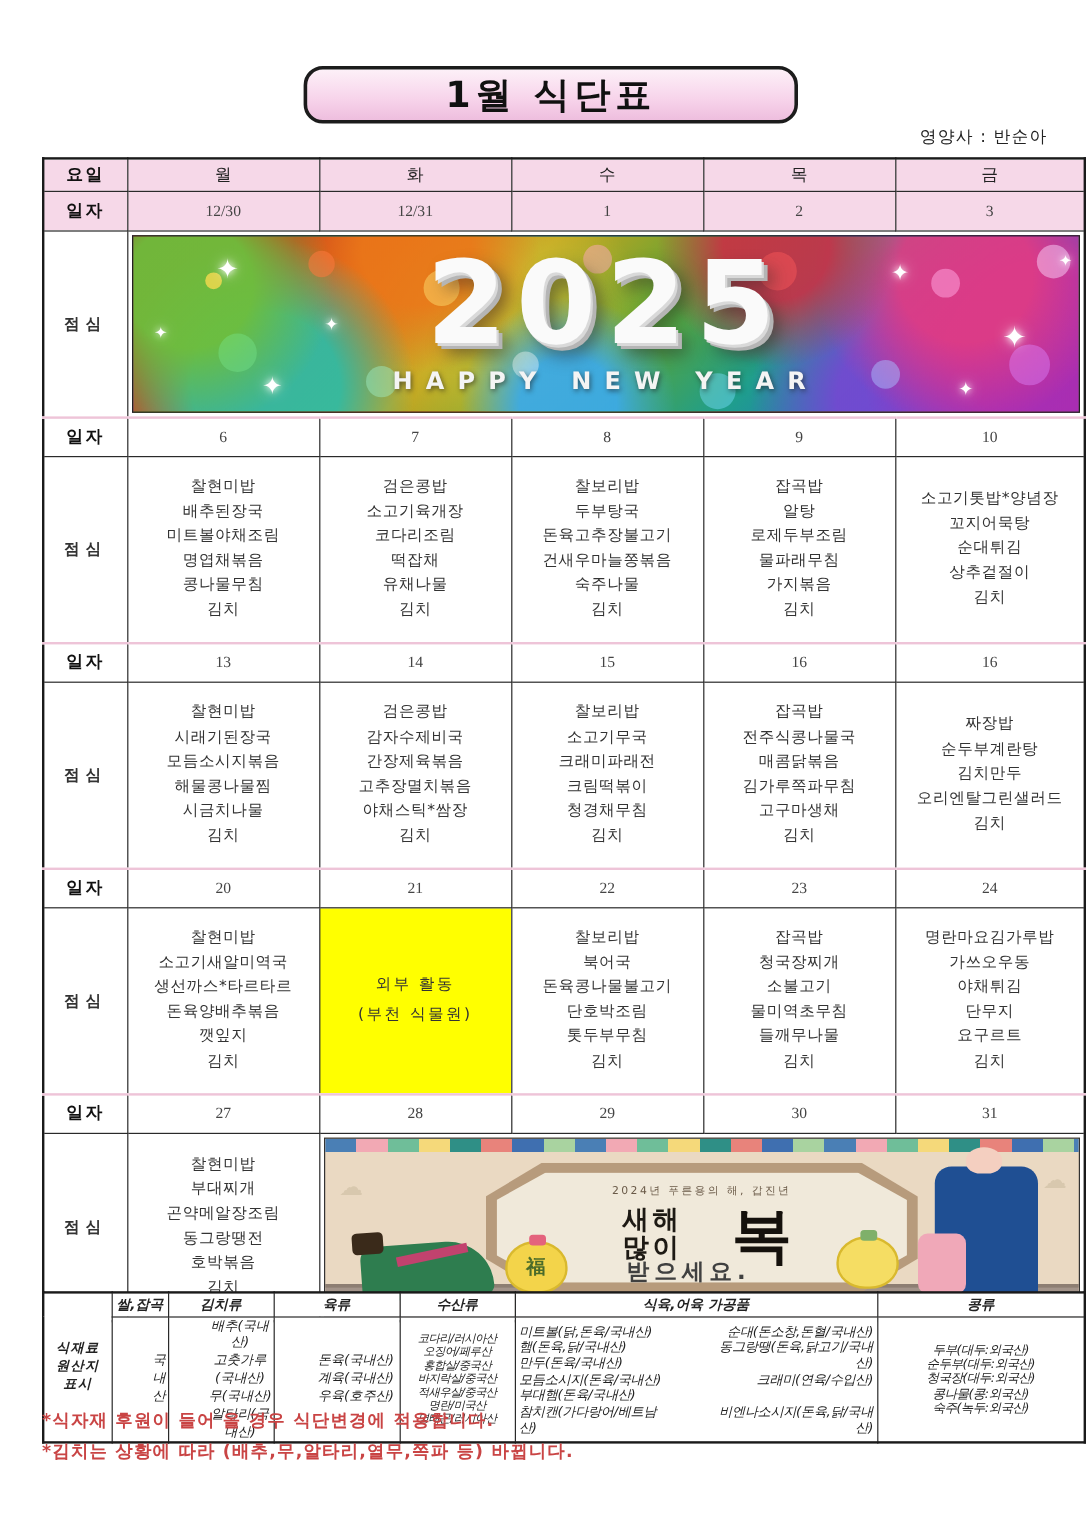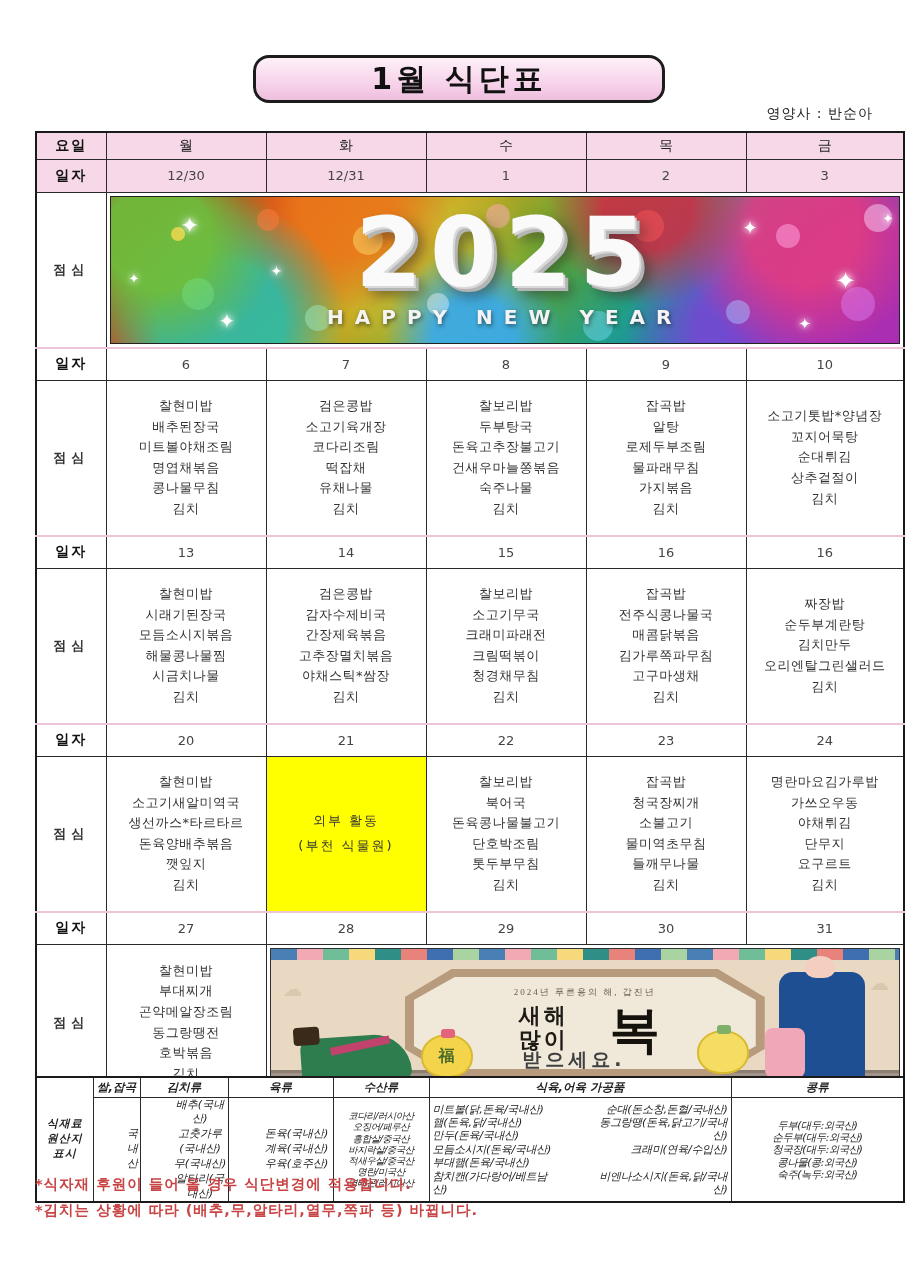--- a/index.html
+++ b/index.html
@@ -28,21 +28,21 @@
     position:absolute; left:35px; top:131px; width:868px;
     border-collapse:collapse; table-layout:fixed;
     border:2px solid #1a1a1a;
   }
   table.cal td {
     border:1px solid #2a2a2a; text-align:center; vertical-align:middle;
     font-size:13px; color:#333; overflow:hidden;
   }
   tr.pink td { background:#f6d8e8; }
   tr.hdr td { height:27px; font-size:14px; color:#222; }
-  tr.daterow td { height:33px; font-size:13px; color:#444; }
+  tr.daterow td { height:33px; font-size:13px; color:#444;font-family:Liberation Serif, serif; }
   tr.daterow td.lab, tr.hdr td.lab { font-weight:bold; font-size:14px; color:#111; letter-spacing:2px; }
   tr.daterow.sep td { border-top:2px solid #eec4d8; }
   td.lunchlab { font-weight:600; font-size:15px; letter-spacing:5px; color:#111; background:#fff; }
   td.menu {
     height:155px; background:#fff; font-size:12.5px; line-height:1.58;
     letter-spacing:0.5px; color:#3a3a3a; padding:4px 1px;
   }
   td.outing { background:#ffff00; color:#97958f; font-size:13.5px; line-height:1.9; letter-spacing:2px; }
   td.imgcell { background:#fff; padding:3px; height:154px; }
 
@@ -101,21 +101,21 @@
   .oct-outer {
     position:absolute; left:50%; top:20px; transform:translateX(-50%);
     width:360px; height:108px; background:#b79b7c;
     clip-path:polygon(13% 0,87% 0,100% 26%,100% 74%,87% 100%,13% 100%,0 74%,0 26%);
   }
   .oct-inner {
     position:absolute; left:9px; top:8px; right:9px; bottom:8px; background:#f0e9da;
     clip-path:polygon(12% 0,88% 0,100% 25%,100% 75%,88% 100%,12% 100%,0 75%,0 25%);
     text-align:center;
   }
-  .greet-sub { margin-top:9px; font-size:9px; color:#6a5a48; letter-spacing:2px;font-family:Liberation Serif, serif; }
+  .greet-sub { margin-top:9px; font-size:9px; color:#6a5a48; letter-spacing:2px; }
   .greet-main { position:relative; height:62px; margin-top:2px; }
   .g-l { position:absolute; left:70px; width:120px; text-align:center; font-weight:800; color:#1e1a14; }
   .g1 { top:0; font-size:22px; letter-spacing:3px; }
   .g2 { top:24px; font-size:22px; letter-spacing:3px; }
   .g-big { position:absolute; left:196px; top:-4px; font-size:50px; font-weight:800; color:#15110c; }
   .g3 { position:absolute; left:60px; top:46px; width:200px; font-size:19px; font-weight:800; letter-spacing:4px; color:#404040; }
   .stamp {
     position:absolute; right:30px; top:48px; width:14px; height:14px; border-radius:50%;
     background:#c0392b; color:#fff; font-size:8px; line-height:14px; text-align:center; font-weight:bold;
   }

